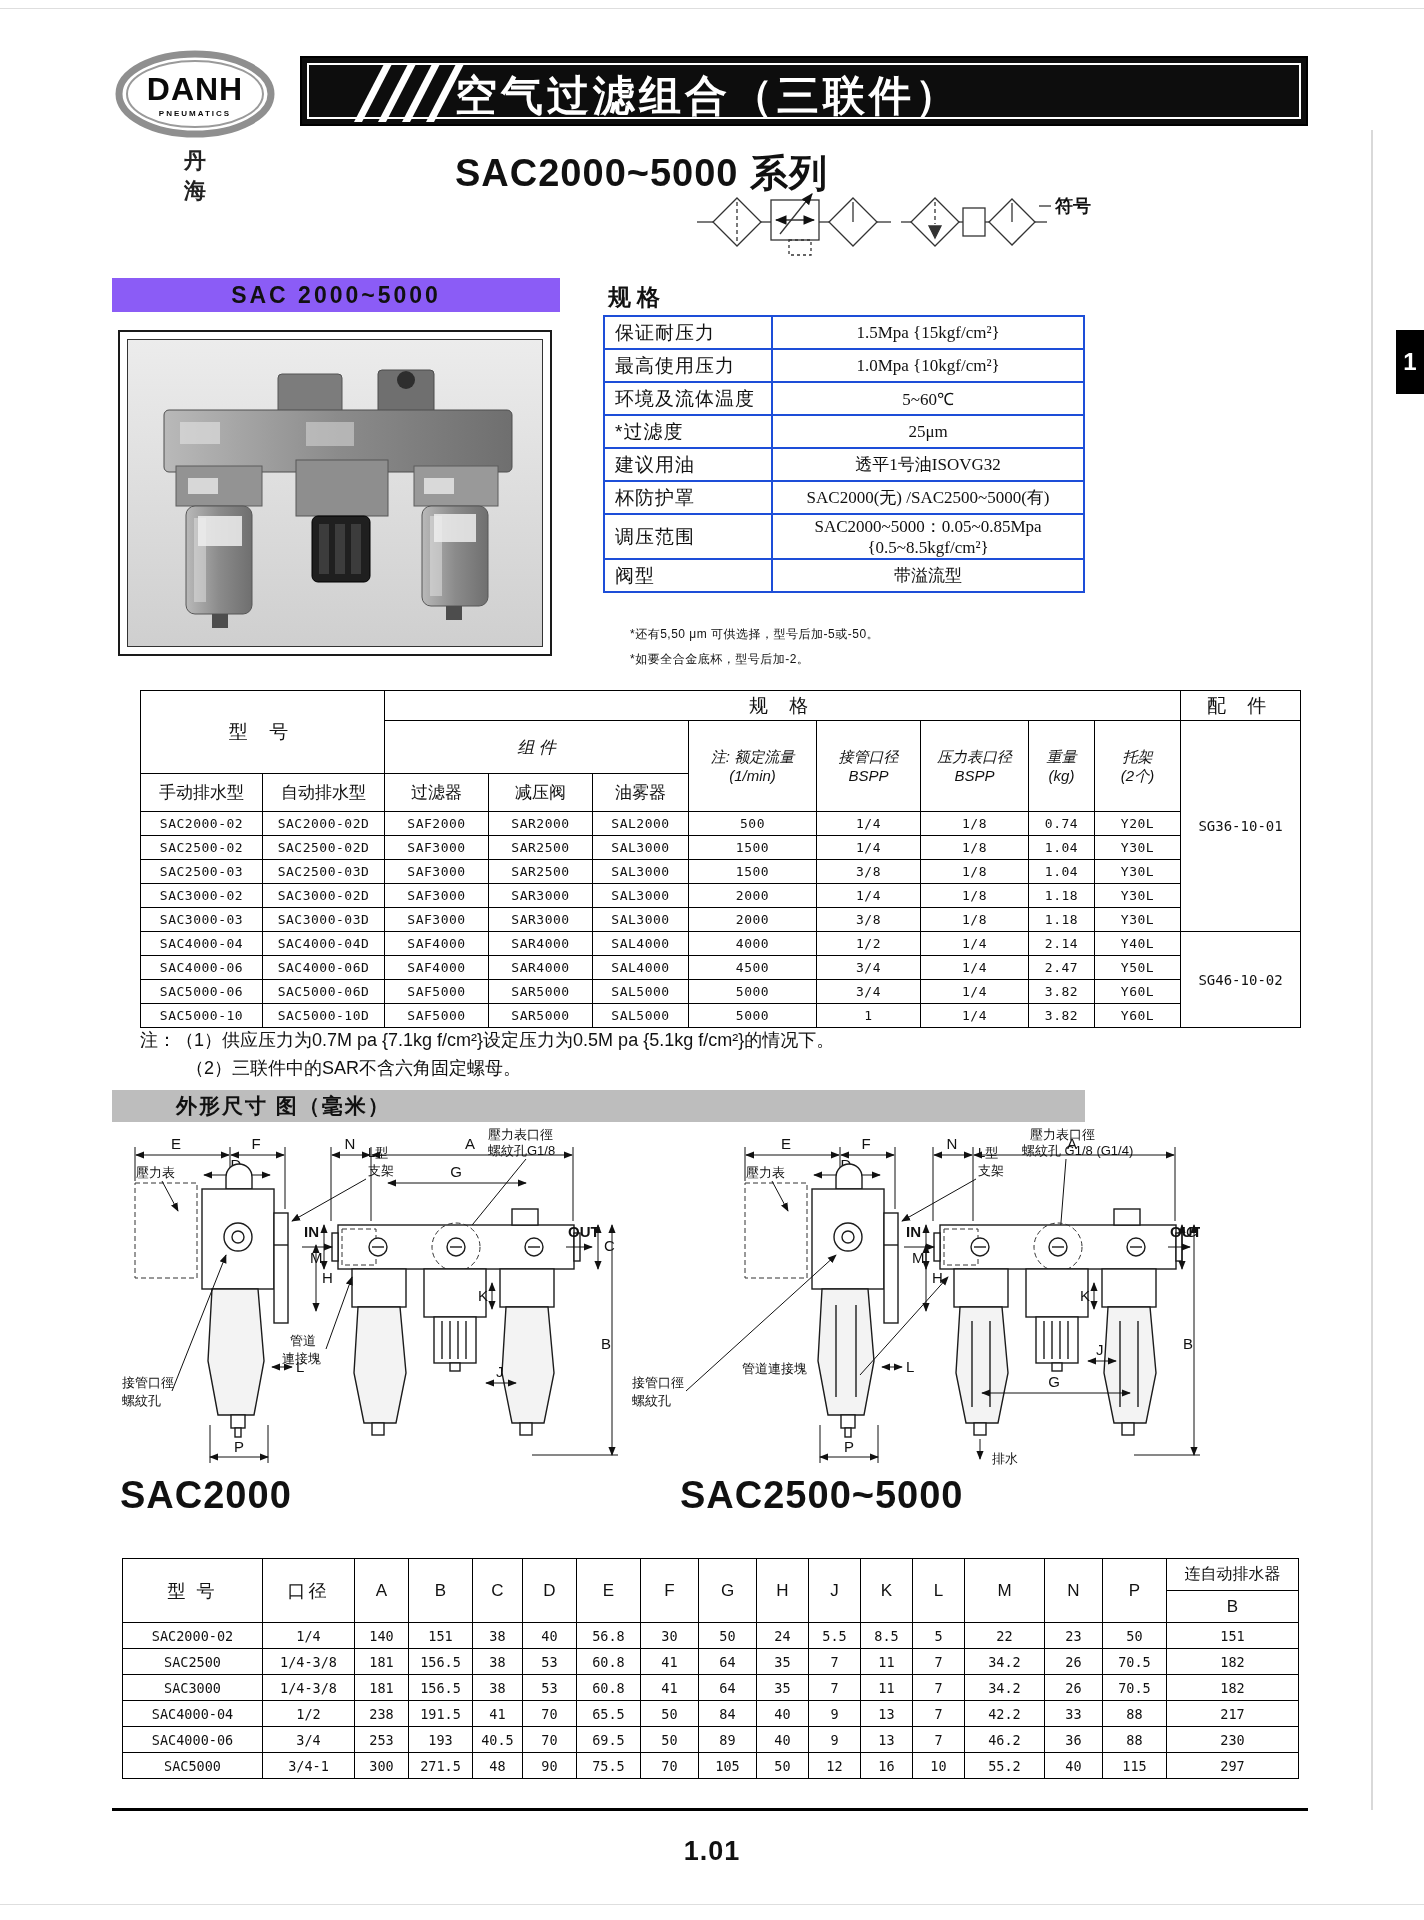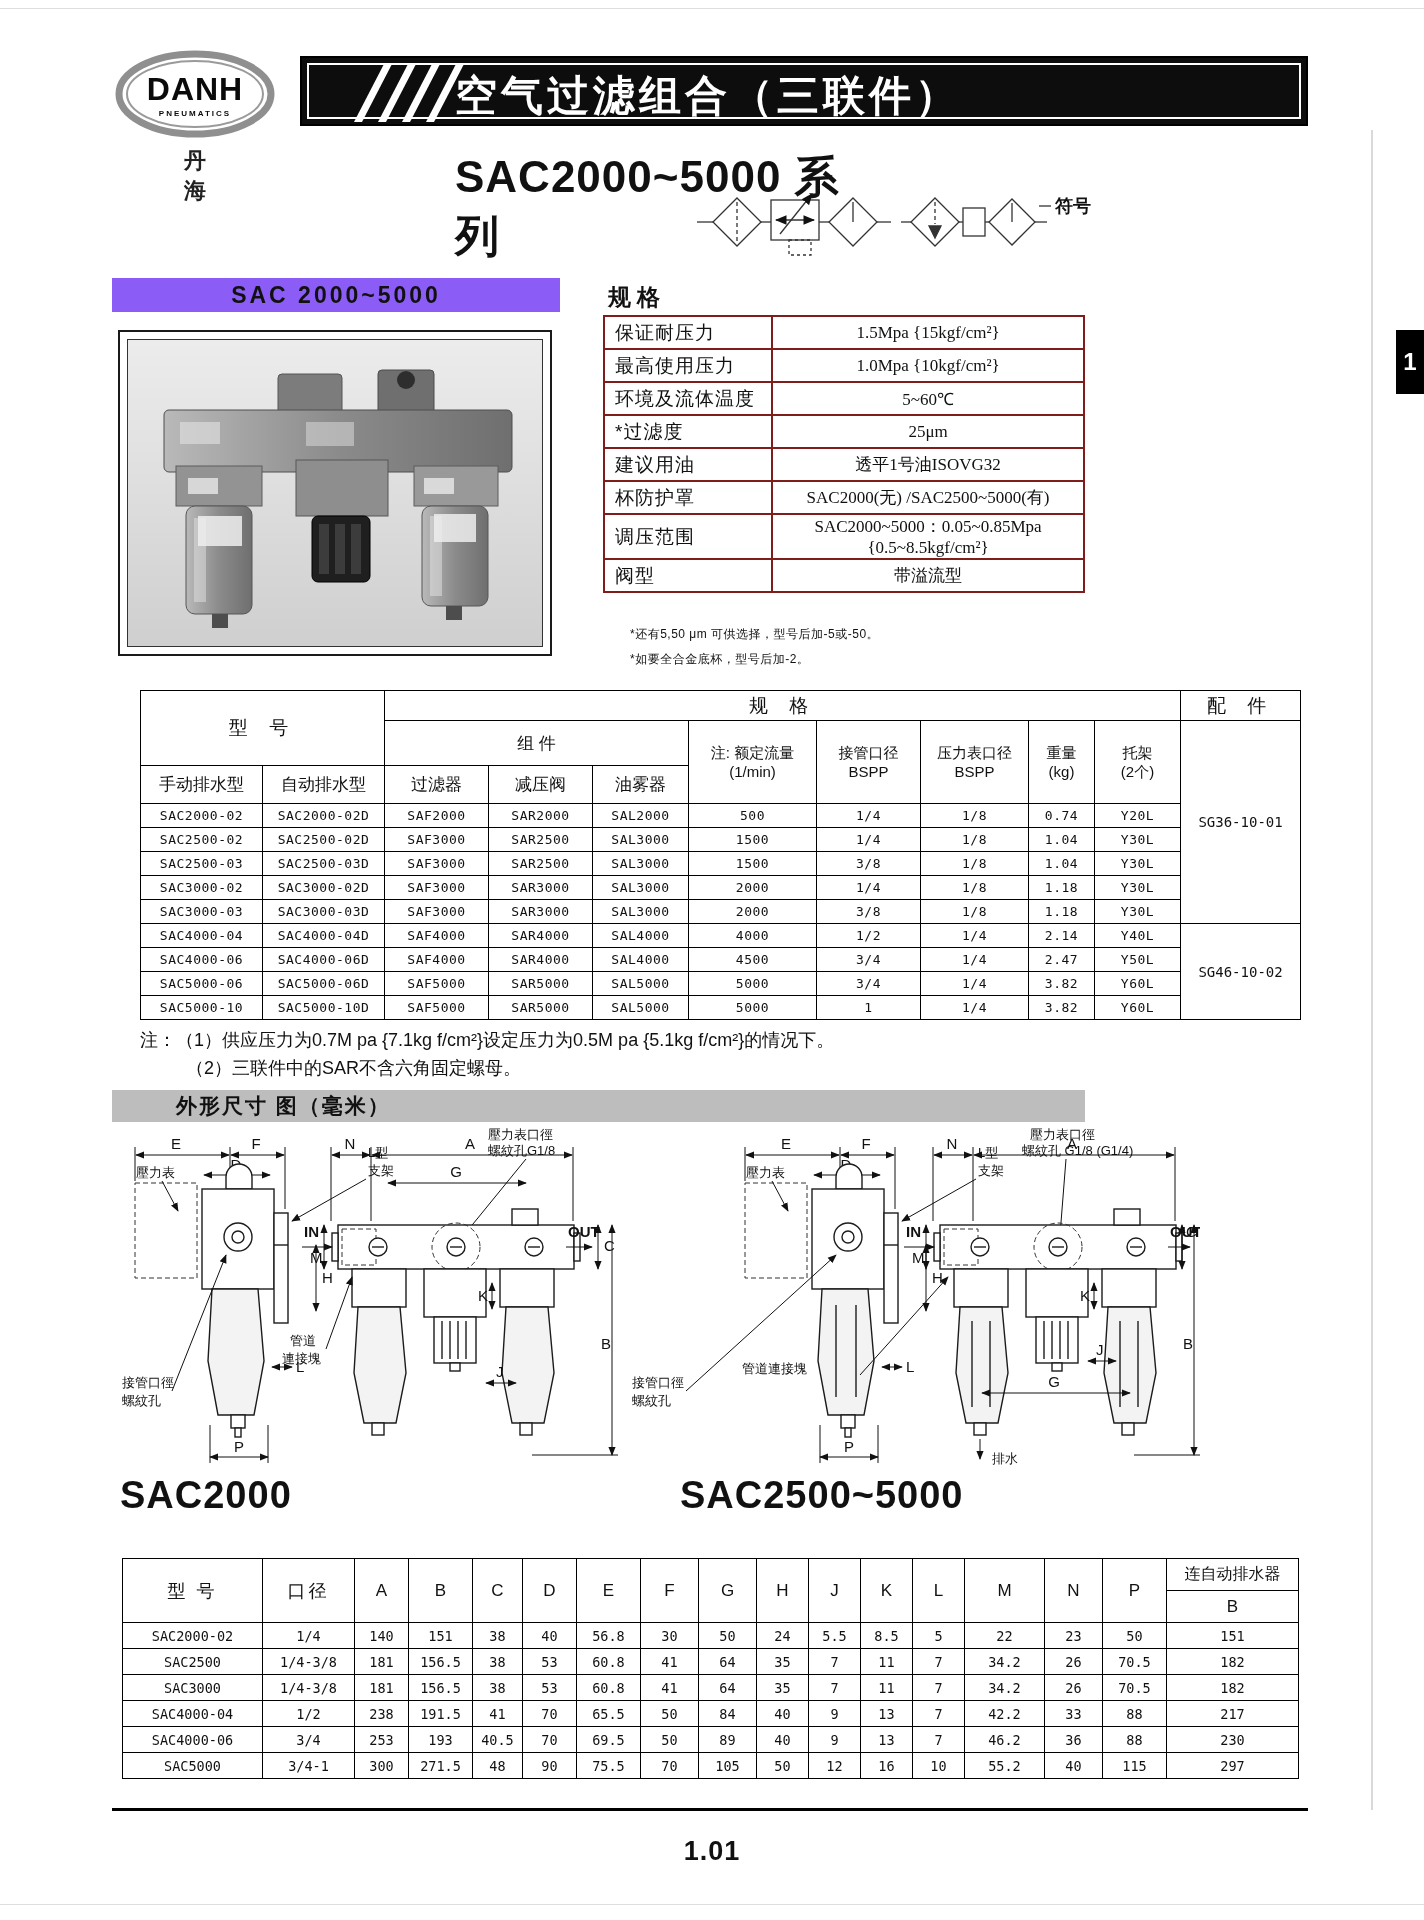--- a/index.html
+++ b/index.html
@@ -10,40 +10,40 @@
 
   
   .logo-box { left:110px; top:50px; width:170px; height:120px; text-align:center; }
   .logo-cn { font-size:22px; font-weight:bold; letter-spacing:30px; padding-left:30px; margin-top:2px; color:#222; }
   .banner { left:300px; top:56px; width:1008px; height:70px; background:#0d0d0d; border:2px solid #000; }
   .banner-inner { position:absolute; left:5px; top:5px; right:5px; bottom:5px; border:2px solid #fff; }
   .banner-title { left:455px; top:68px; width:520px; text-align:left; color:#fff; font-size:42px; font-weight:bold; letter-spacing:4px; z-index:3; }
   .side-tab { left:1396px; top:330px; width:28px; height:64px; background:#000; color:#fff; font-size:24px; font-weight:bold; display:flex; align-items:center; justify-content:center; }
   .right-rule { left:1371px; top:130px; width:2px; height:1680px; background:#d9d9d9; }
 
-  .series-title { left:455px; top:148px; width:420px; font-size:44px; font-weight:bold; letter-spacing:1px; }
+  .series-title { left:455px; top:148px; width:420px; font-size:38px; font-weight:bold; letter-spacing:1px; }
 
   
   .product-bar { left:112px; top:278px; width:448px; height:34px; background:#8b5cf6; display:flex; align-items:center; justify-content:center; font-size:23px; font-weight:bold; letter-spacing:3px; color:#111; }
   .photo-frame { left:118px; top:330px; width:434px; height:326px; border:2px solid #1a1a1a; background:#fff; padding:7px; }
   .photo-inner { width:100%; height:100%; border:1px solid #333; overflow:hidden; }
 
   
   .spec-title { left:608px; top:282px; font-size:23px; letter-spacing:6px; font-weight:bold; }
   .spec-table { left:603px; top:315px; width:482px; border-collapse:collapse; }
-  .spec-table td { border:2px solid #7f1d1d; height:33px; }
+  .spec-table td { border:2px solid #1d4ed8; height:33px; }
   .spec-table .sl { width:169px; font-size:19px; padding-left:10px; letter-spacing:1px; }
   .spec-table .sv { width:313px; text-align:center; font-family:"Liberation Serif",serif; font-size:17px; }
   .spec-notes { left:630px; top:622px; font-size:12px; line-height:25px; letter-spacing:0.5px; }
 
   
   .model-table { left:140px; top:690px; width:1160px; border-collapse:collapse; table-layout:fixed; }
   .model-table td { border:1.7px solid #000; text-align:center; vertical-align:middle; }
   .model-table .gh { font-size:19px; letter-spacing:8px; height:30px; }
-  .model-table .h2 { font-size:17px; height:45px; }
+  .model-table .h2 { font-size:17px; height:53px;font-style:italic; }
   .model-table .h3 { font-size:17px; height:38px; }
   .model-table .sub { display:block; font-size:15px; line-height:19px; }
   .model-table .mc { font-family:"DejaVu Sans Mono",monospace; font-size:13px; height:24px; letter-spacing:0.5px; }
   .model-table .acc { font-family:"DejaVu Sans Mono",monospace; font-size:14px; }
   .model-notes { left:140px; top:1026px; font-size:18px; line-height:28px; }
   .model-notes .n2 { padding-left:46px; }
 
   
   .dim-bar { left:112px; top:1090px; width:973px; height:32px; background:#bdbdbd; display:flex; align-items:center; font-size:21px; font-weight:bold; letter-spacing:2px; padding-left:64px; color:#111; }
   .drawing { position:absolute; }

